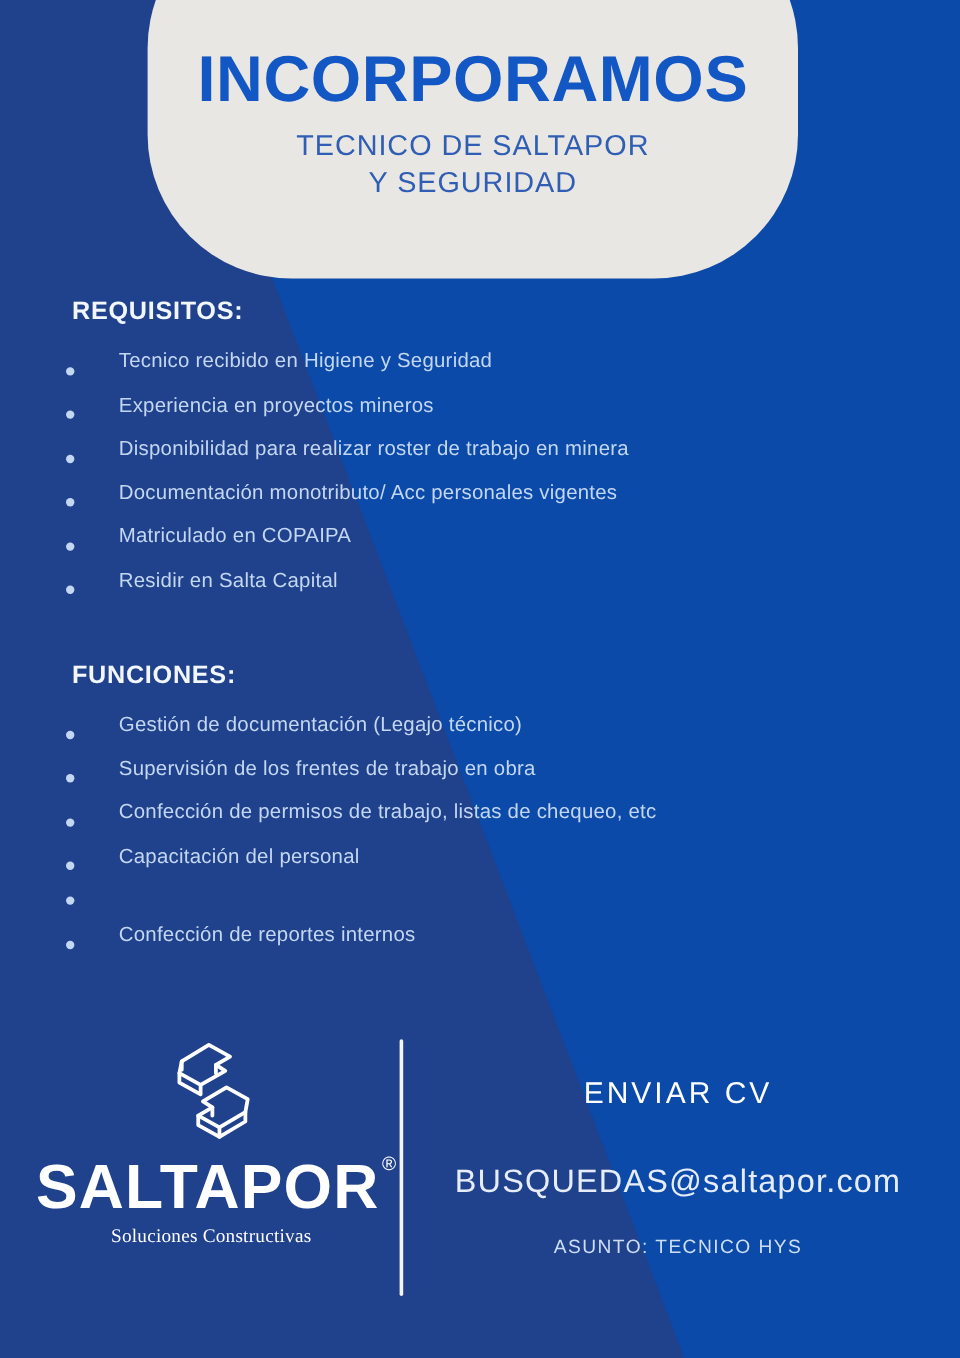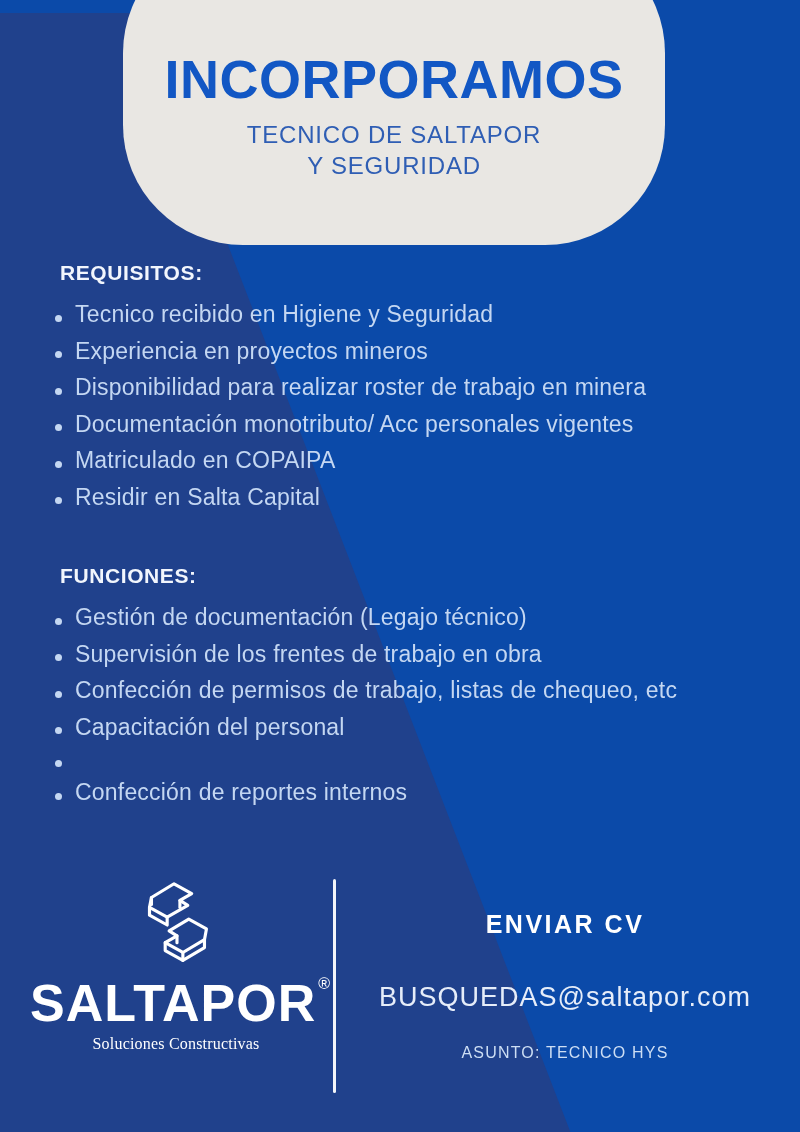--- a/index.html
+++ b/index.html
@@ -15,21 +15,21 @@
     --subject:#cddef4;
   }
   *{margin:0;padding:0;box-sizing:border-box;}
   html,body{width:800px;height:1132px;}
   body{
     font-family:"Liberation Sans", sans-serif;
     background:var(--bg-light);
     position:relative;
     overflow:hidden;
   }
-  .poster{position:absolute;inset:0;margin-top:13px;}
+  .poster{position:absolute;inset:0;}
   .bg-wedge{
     position:absolute;inset:0;
     background:var(--bg-dark);
     clip-path:polygon(0 0, 17.3% 0, 71.3% 100%, 0 100%);
   }
   
   .capsule{
     position:absolute;
     left:123px;top:-80px;width:542px;height:312px;
     background:var(--capsule);
@@ -57,25 +57,26 @@
   }
   #req-heading{top:248px;}
   #func-heading{top:551px;}
   ul.bullets{
     position:absolute;left:50px;right:30px;
     list-style:none;
   }
   #req-list{top:290px;}
   #func-list{top:593px;}
   ul.bullets li{
-    display:flex;align-items:center;
+    display:flex;align-items:flex-end;
     margin-bottom:14px;
-    font-size:23px;line-height:22.5px;font-weight:400;
+    font-size:17px;line-height:22.5px;font-weight:400;
     color:var(--bullet-text);
     letter-spacing:0.2px;
+    gap:24px;
   }
   .dot{
     flex:0 0 auto;
     width:7px;height:7px;border-radius:50%;
     background:var(--bullet-text);
     margin:8px 13px 0 5px;
   }
   
   .brand{position:absolute;left:30px;top:858px;width:292px;text-align:center;}
   .logo-mark{display:block;margin:0 auto;width:110px;height:108px;}
@@ -96,21 +97,21 @@
   }
   .divider{
     position:absolute;left:333px;top:866px;
     width:3px;height:214px;
     background:rgba(255,255,255,0.95);
     border-radius:2px;
   }
   .contact{position:absolute;left:345px;top:0;width:440px;text-align:center;}
   .cta{
     position:absolute;top:897px;left:0;right:0;
-    font-size:25px;font-weight:700;letter-spacing:2.5px;
+    font-size:25px;font-weight:400;letter-spacing:2.5px;
     color:var(--white);
   }
   .email{
     position:absolute;top:969px;left:0;right:0;
     font-size:27px;font-weight:400;letter-spacing:1px;
     color:var(--email);
   }
   .subject{
     position:absolute;top:1031px;left:0;right:0;
     font-size:16px;font-weight:400;letter-spacing:1.2px;

